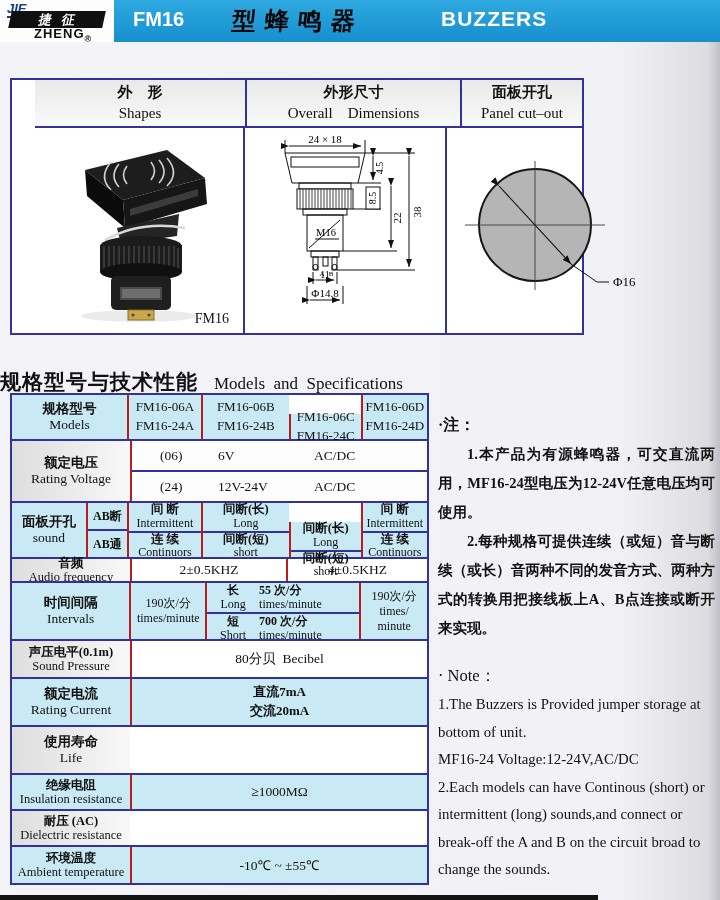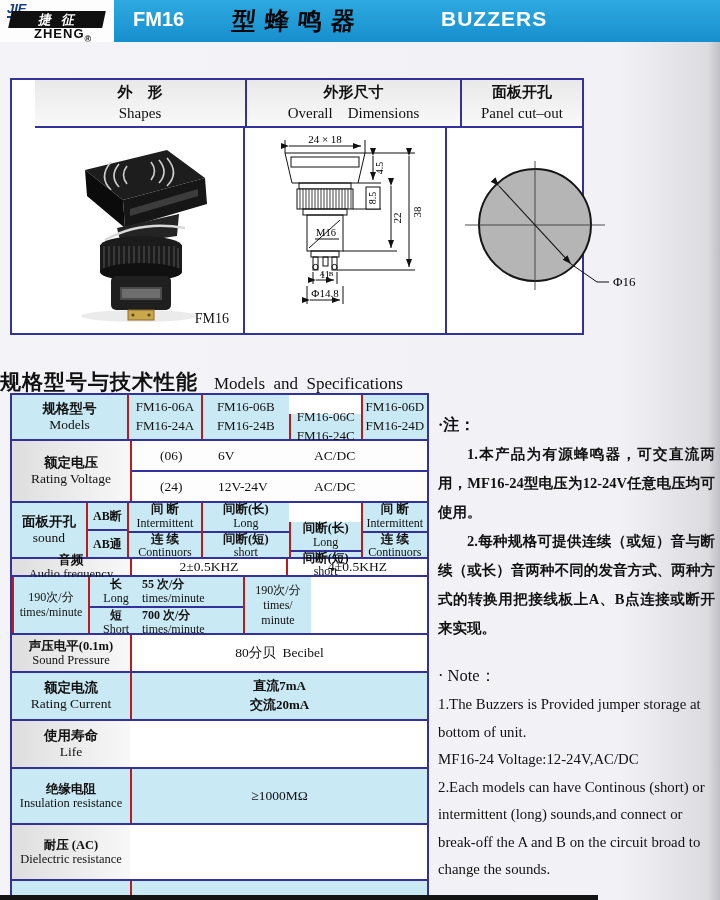--- a/index.html
+++ b/index.html
@@ -67,30 +67,30 @@
   .vrow{flex:1;display:flex;align-items:center;font-size:13.5px;}
   .vcode{margin-left:28px;width:58px;text-align:left;}
   .vval{width:96px;text-align:left;}
   .h-sound{height:56px;}
   .subcol{width:42px;display:flex;flex-direction:column;}
   .subcell{flex:1;display:flex;align-items:center;justify-content:center;font-size:12px;font-weight:600;}
   .scol{display:flex;flex-direction:column;}
   .scell{flex:1;display:flex;flex-direction:column;align-items:center;justify-content:center;}
   .scell .cn{font-size:12.5px;line-height:1.1;}
   .scell .en{font-size:12px;line-height:1.15;}
-  .h-audio{height:18px;}
+  .h-audio{height:24px;}
   .h-int{height:58px;}
   .midcol{width:155px;display:flex;flex-direction:column;background:#c9e9f4;}
   .midrow{flex:1;display:flex;align-items:center;}
   .mlab{width:52px;display:flex;flex-direction:column;align-items:center;}
   .mval{flex:1;display:flex;flex-direction:column;align-items:flex-start;}
   .mlab span,.mval span{display:block;font-size:12px;line-height:1.2;}
   .mlab .c,.mval .c{font-weight:600;}
   .iv span{display:block;font-size:12px;line-height:1.25;}
-  .h38{height:38px;} .h48{height:48px;} .h44{height:56px;}
+  .h38{height:38px;} .h48{height:48px;} .h44{height:36px;}
   .cent{font-size:13.5px;}
   .cnv{font-weight:600;font-size:13px;}
 
   
   .notes{position:absolute;left:438px;top:415px;width:277px;}
   .nhead{font-size:16px;font-weight:bold;margin:0 0 4px 0;}
   .nhead-en{font-size:16.5px;font-weight:normal;margin:22px 0 4px 0;}
   .np{font-size:14.5px;font-weight:600;line-height:29px;text-align:justify;text-indent:2em;margin:0;}
   .nep{font-size:14.8px;line-height:27.5px;margin:0;}
 
@@ -377,20 +377,24 @@
     <div class="srow h-audio">
       <div class="cell lbl gray sm">
         <span class="cn">音频</span>
           <span class="en">Audio frequency</span>
       </div>
       <div class="cell w156 bl cent">2±0.5KHZ</div>
       <div class="cell flex1 bl cent">4±0.5KHZ</div>
     </div>
 
     <div class="srow h-int">
+      <div class="cell lbl blue">
+        <span class="cn">时间间隔</span>
+          <span class="en">Intervals</span>
+      </div>
       <div class="cell cA blue bl iv">
         <span>190次/分</span>
           <span>times/minute</span>
       </div>
       <div class="midcol bl">
         <div class="midrow">
           <div class="mlab">
               <span class="c">长</span>
               <span>Long</span>
             </div>

